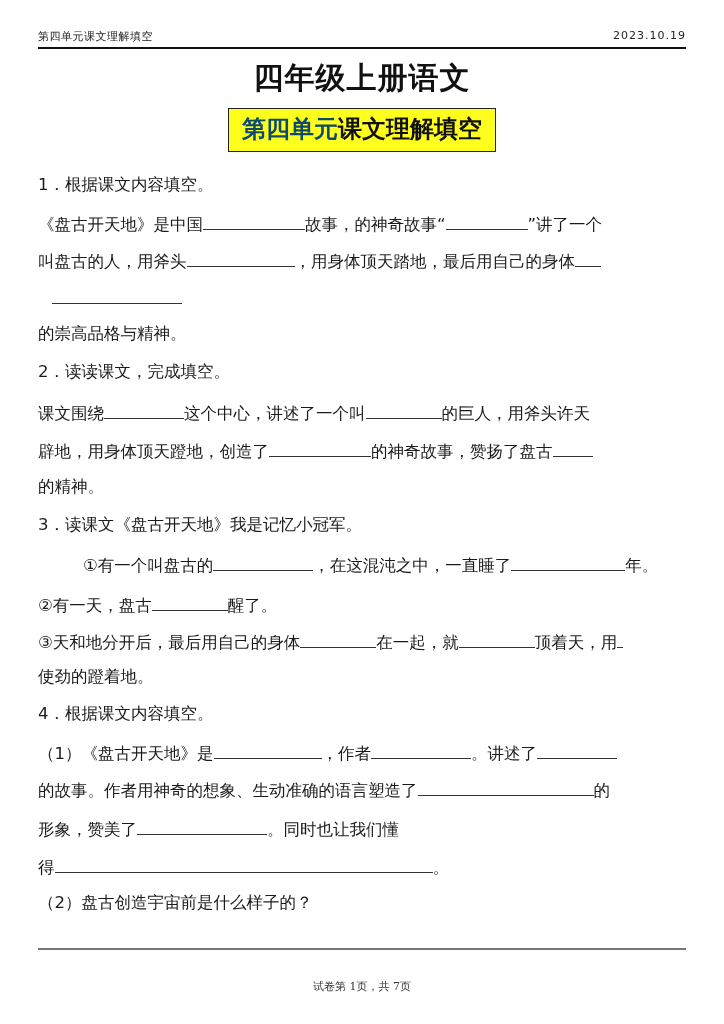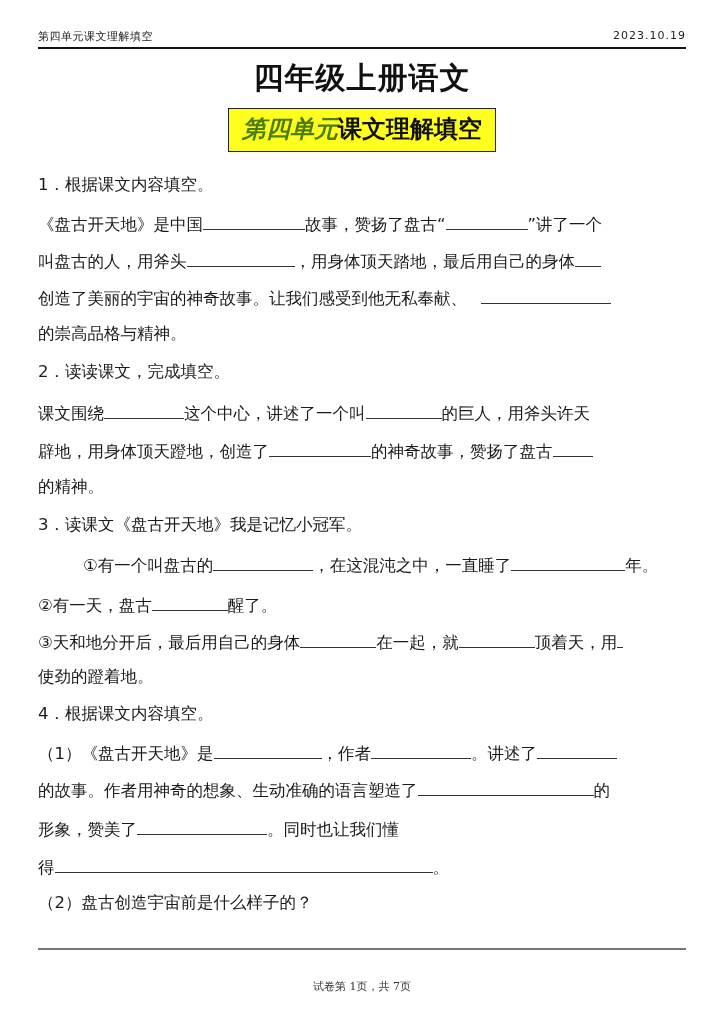--- a/index.html
+++ b/index.html
@@ -6,21 +6,21 @@
     body { width: 724px; height: 1024px; position: relative; overflow: hidden;
            font-family: "DejaVu Sans", "Liberation Sans", sans-serif; color: #1a1a1a; }
     .hdr-left { position: absolute; left: 38px; top: 29px; font-size: 11px; color: #222; letter-spacing: 0.5px; }
     .hdr-right { position: absolute; right: 38px; top: 29px; font-size: 11px; color: #222; letter-spacing: 1px; }
     .hdr-rule { position: absolute; left: 38px; right: 38px; top: 47px; height: 2px; background: #111; }
     .title { position: absolute; left: 0; right: 0; top: 58px; text-align: center;
              font-size: 30px; font-weight: bold; color: #111; letter-spacing: 1px; }
     .subtitle-box { position: absolute; left: 228px; top: 108px; width: 268px; height: 44px;
                     background: #ffff1e; border: 1.5px solid #222; box-sizing: border-box;
                     text-align: center; line-height: 41px; font-size: 24px; font-weight: bold; white-space: nowrap; }
-    .sub-red { color: #4d7c0f; font-style: italic; }
+    .sub-red { color: #0c4a6e; }
     .sub-black { color: #111; }
     .line { position: absolute; left: 38px; font-size: 16.5px; white-space: nowrap; line-height: 20px; color: #1a1a1a; }
     .blank { display: inline-block; border-bottom: 1px solid #333; height: 16px; vertical-align: baseline; }
     .foot-rule { position: absolute; left: 38px; right: 38px; top: 948px; height: 1.5px; background: #777; }
     .footer { position: absolute; left: 0; right: 0; top: 979px; text-align: center;
               font-family: "DejaVu Serif", "Liberation Serif", serif; font-size: 11px; color: #333; }
   </style>
 </head>
 <body>
 
@@ -28,27 +28,27 @@
 <div class="hdr-right">2023.10.19</div>
 <div class="hdr-rule"></div>
 
 <div class="title">四年级上册语文</div>
 <div class="subtitle-box">
   <span class="sub-red">第四单元</span><span class="sub-black">课文理解填空</span>
 </div>
 
 <div class="line" style="top:175px;">1．根据课文内容填空。</div>
 <div class="line" style="top:213px;">
-  <span>《盘古开天地》是中国</span><span class="blank" style="width:102px;"></span><span>故事，赞扬了盘古“</span><span class="blank" style="width:82px;"></span><span>”讲了一个</span>
+  <span>《盘古开天地》是中国</span><span class="blank" style="width:102px;"></span><span>故事，的神奇故事“</span><span class="blank" style="width:82px;"></span><span>”讲了一个</span>
 </div>
 <div class="line" style="top:250px;">
   <span>叫盘古的人，用斧头</span><span class="blank" style="width:108px;"></span><span>，用身体顶天踏地，最后用自己的身体</span><span class="blank" style="width:26px;"></span>
 </div>
 <div class="line" style="top:287px;">
-  <span>创造了美丽的宇宙的神奇故事。让我们感受到他无私奉献、</span><span style="display:inline-block;width:14px;"></span><span class="blank" style="width:130px;"></span>
+  <span style="display:inline-block;width:14px;"></span><span class="blank" style="width:130px;"></span>
 </div>
 <div class="line" style="top:324px;">的崇高品格与精神。</div>
 
 <div class="line" style="top:362px;text-align:right;">2．读读课文，完成填空。</div>
 <div class="line" style="top:402px;">
   <span>课文围绕</span><span class="blank" style="width:80px;"></span><span>这个中心，讲述了一个叫</span><span class="blank" style="width:76px;"></span><span>的巨人，用斧头许天</span>
 </div>
 <div class="line" style="top:440px;">
   <span>辟地，用身体顶天蹬地，创造了</span><span class="blank" style="width:102px;"></span><span>的神奇故事，赞扬了盘古</span><span class="blank" style="width:40px;"></span>
 </div>

